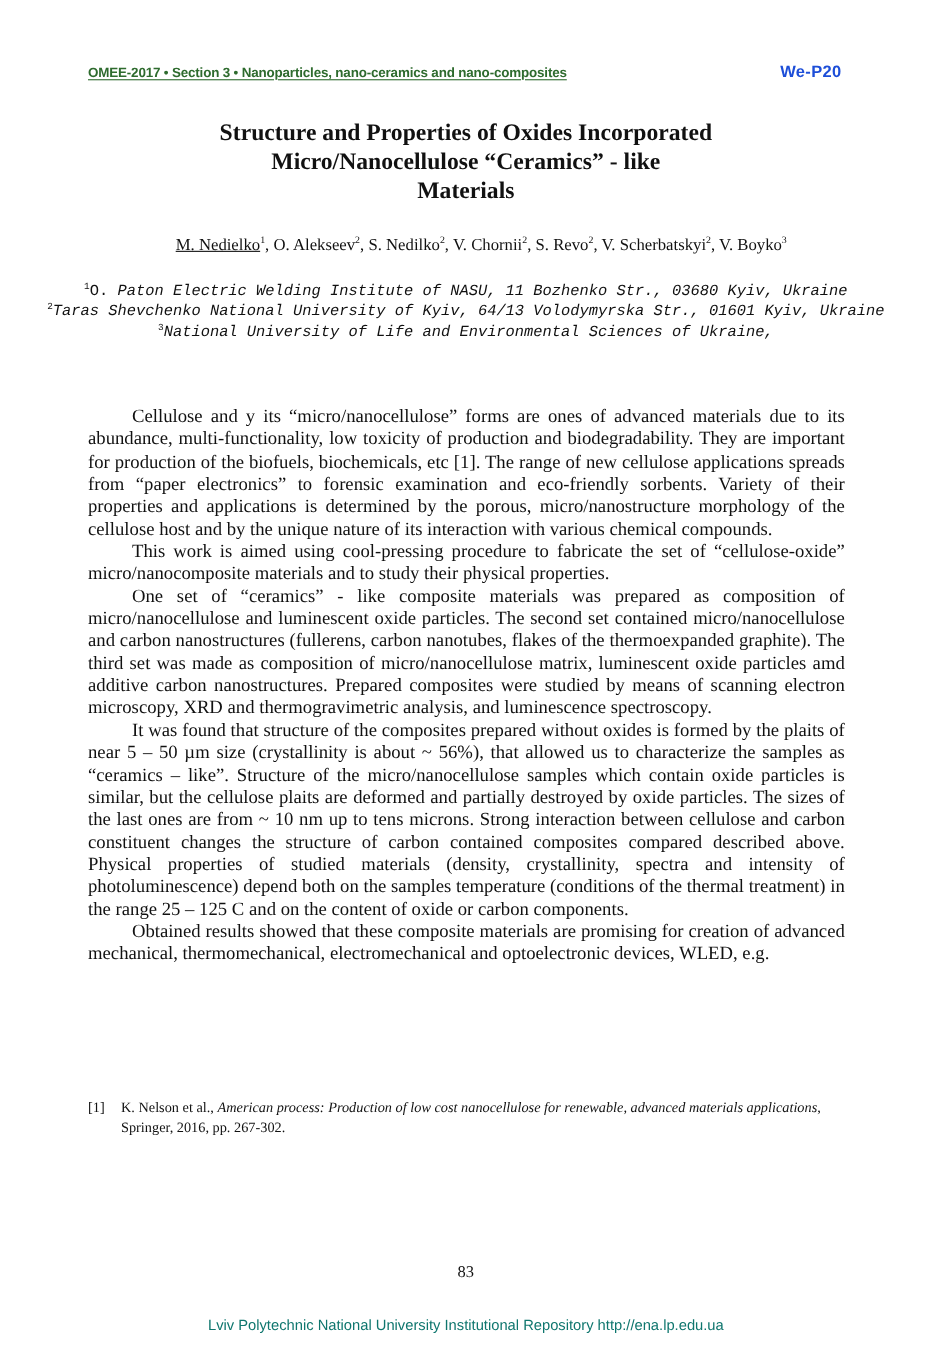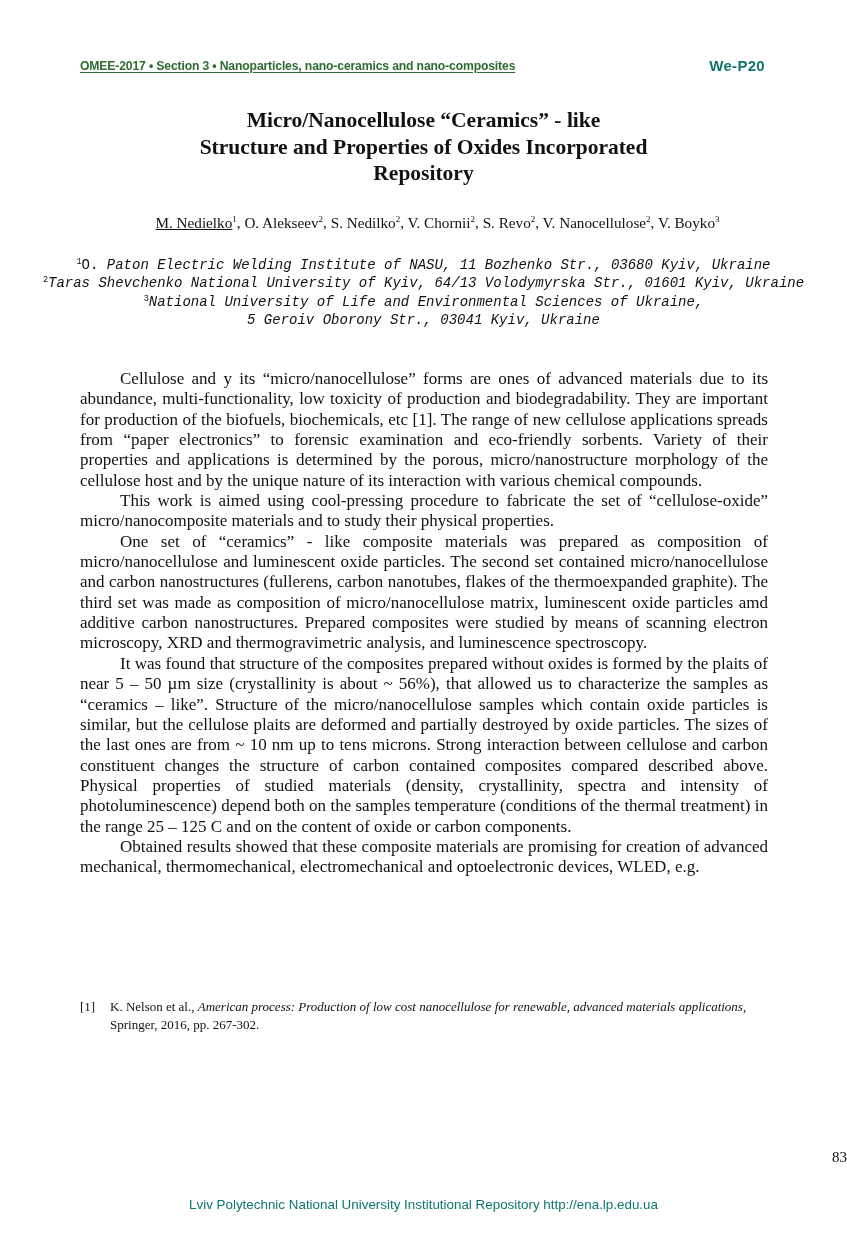--- a/index.html
+++ b/index.html
@@ -34,21 +34,21 @@
       letter-spacing: -0.15px;
       white-space: nowrap;
     }
     .header-right {
       position: absolute;
       right: 82px;
       top: 57px;
       font-family: "Liberation Sans", sans-serif;
       font-size: 15px;
       font-weight: bold;
-      color: #0f766e;
+      color: #1d4ed8;
       letter-spacing: 0.3px;
       white-space: nowrap;
     }
     .title {
       position: absolute;
       left: 0;
       width: 847px;
       top: 107px;
       text-align: center;
       font-family: "Liberation Serif", serif;
@@ -125,21 +125,21 @@
     }
     .ref-text {
       flex: 1;
     }
     .ref-text i { font-style: italic; }
     .page-number {
       position: absolute;
       left: 0;
       width: 847px;
       top: 1149px;
-      text-align: right;
+      text-align: center;
       font-family: "Liberation Serif", serif;
       font-size: 15px;
     }
     .repo-footer {
       position: absolute;
       left: 0;
       width: 847px;
       top: 1197px;
       text-align: center;
       font-family: "Liberation Sans", sans-serif;
@@ -150,40 +150,39 @@
   </style>
 </head>
 <body>
 
 <div class="page">
 
   <div class="header-left" style="color: rgb(46, 107, 46);">OMEE-2017 • Section 3 • Nanoparticles, nano-ceramics and nano-composites</div>
   <div class="header-right">We-P20</div>
 
   <div class="title">
+    <div>Structure and Properties of Oxides Incorporated</div>
     <div>Micro/Nanocellulose “Ceramics” - like</div>
-    <div>Structure and Properties of Oxides Incorporated</div>
-    <div>Repository</div>
+    <div>Materials</div>
   </div>
 
   <div class="authors">
     <span><span class="presenting">M. Nedielko</span><sup>1</sup></span>,
     <span><span>O. Alekseev</span><sup>2</sup></span>,
     <span><span>S. Nedilko</span><sup>2</sup></span>,
     <span><span>V. Chornii</span><sup>2</sup></span>,
     <span><span>S. Revo</span><sup>2</sup></span>,
-    <span><span>V. Nanocellulose</span><sup>2</sup></span>,
+    <span><span>V. Scherbatskyi</span><sup>2</sup></span>,
     <span><span>V. Boyko</span><sup>3</sup></span>
   </div>
 
   <div class="affiliations">
     <div><sup>1</sup><span class="upright">O. </span><span>Paton Electric Welding Institute of NASU, 11 Bozhenko Str., 03680 Kyiv, Ukraine</span></div>
     <div><sup>2</sup><span>Taras Shevchenko National University of Kyiv, 64/13 Volodymyrska Str., 01601 Kyiv, Ukraine</span></div>
     <div><sup>3</sup><span>National University of Life and Environmental Sciences of Ukraine,</span></div>
-    <div><span>5 Geroiv Oborony Str., 03041 Kyiv, Ukraine</span></div>
   </div>
 
   <div class="body-text">
     <p>Cellulose and y its “micro/nanocellulose” forms are ones of advanced materials due to its abundance, multi-functionality, low toxicity of production and biodegradability. They are important for production of the biofuels, biochemicals, etc [1]. The range of new cellulose applications spreads from “paper electronics” to forensic examination and eco-friendly sorbents. Variety of their properties and applications is determined by the porous, micro/nanostructure morphology of the cellulose host and by the unique nature of its interaction with various chemical compounds.</p>
     <p>This work is aimed using cool-pressing procedure to fabricate the set of “cellulose-oxide” micro/nanocomposite materials and to study their physical properties.</p>
     <p>One set of “ceramics” - like composite materials was prepared as composition of micro/nanocellulose and luminescent oxide particles. The second set contained micro/nanocellulose and carbon nanostructures (fullerens, carbon nanotubes, flakes of the thermoexpanded graphite). The third set was made as composition of micro/nanocellulose matrix, luminescent oxide particles amd additive carbon nanostructures. Prepared composites were studied by means of scanning electron microscopy, XRD and thermogravimetric analysis, and luminescence spectroscopy.</p>
     <p>It was found that structure of the composites prepared without oxides is formed by the plaits of near 5 – 50 µm size (crystallinity is about ~ 56%), that allowed us to characterize the samples as “ceramics – like”. Structure of the micro/nanocellulose samples which contain oxide particles is similar, but the cellulose plaits are deformed and partially destroyed by oxide particles. The sizes of the last ones are from ~ 10 nm up to tens microns. Strong interaction between cellulose and carbon constituent changes the structure of carbon contained composites compared described above. Physical properties of studied materials (density, crystallinity, spectra and intensity of photoluminescence) depend both on the samples temperature (conditions of the thermal treatment) in the range 25 – 125 C and on the content of oxide or carbon components.</p>
     <p>Obtained results showed that these composite materials are promising for creation of advanced mechanical, thermomechanical, electromechanical and optoelectronic devices, WLED, e.g.</p>
   </div>
 

